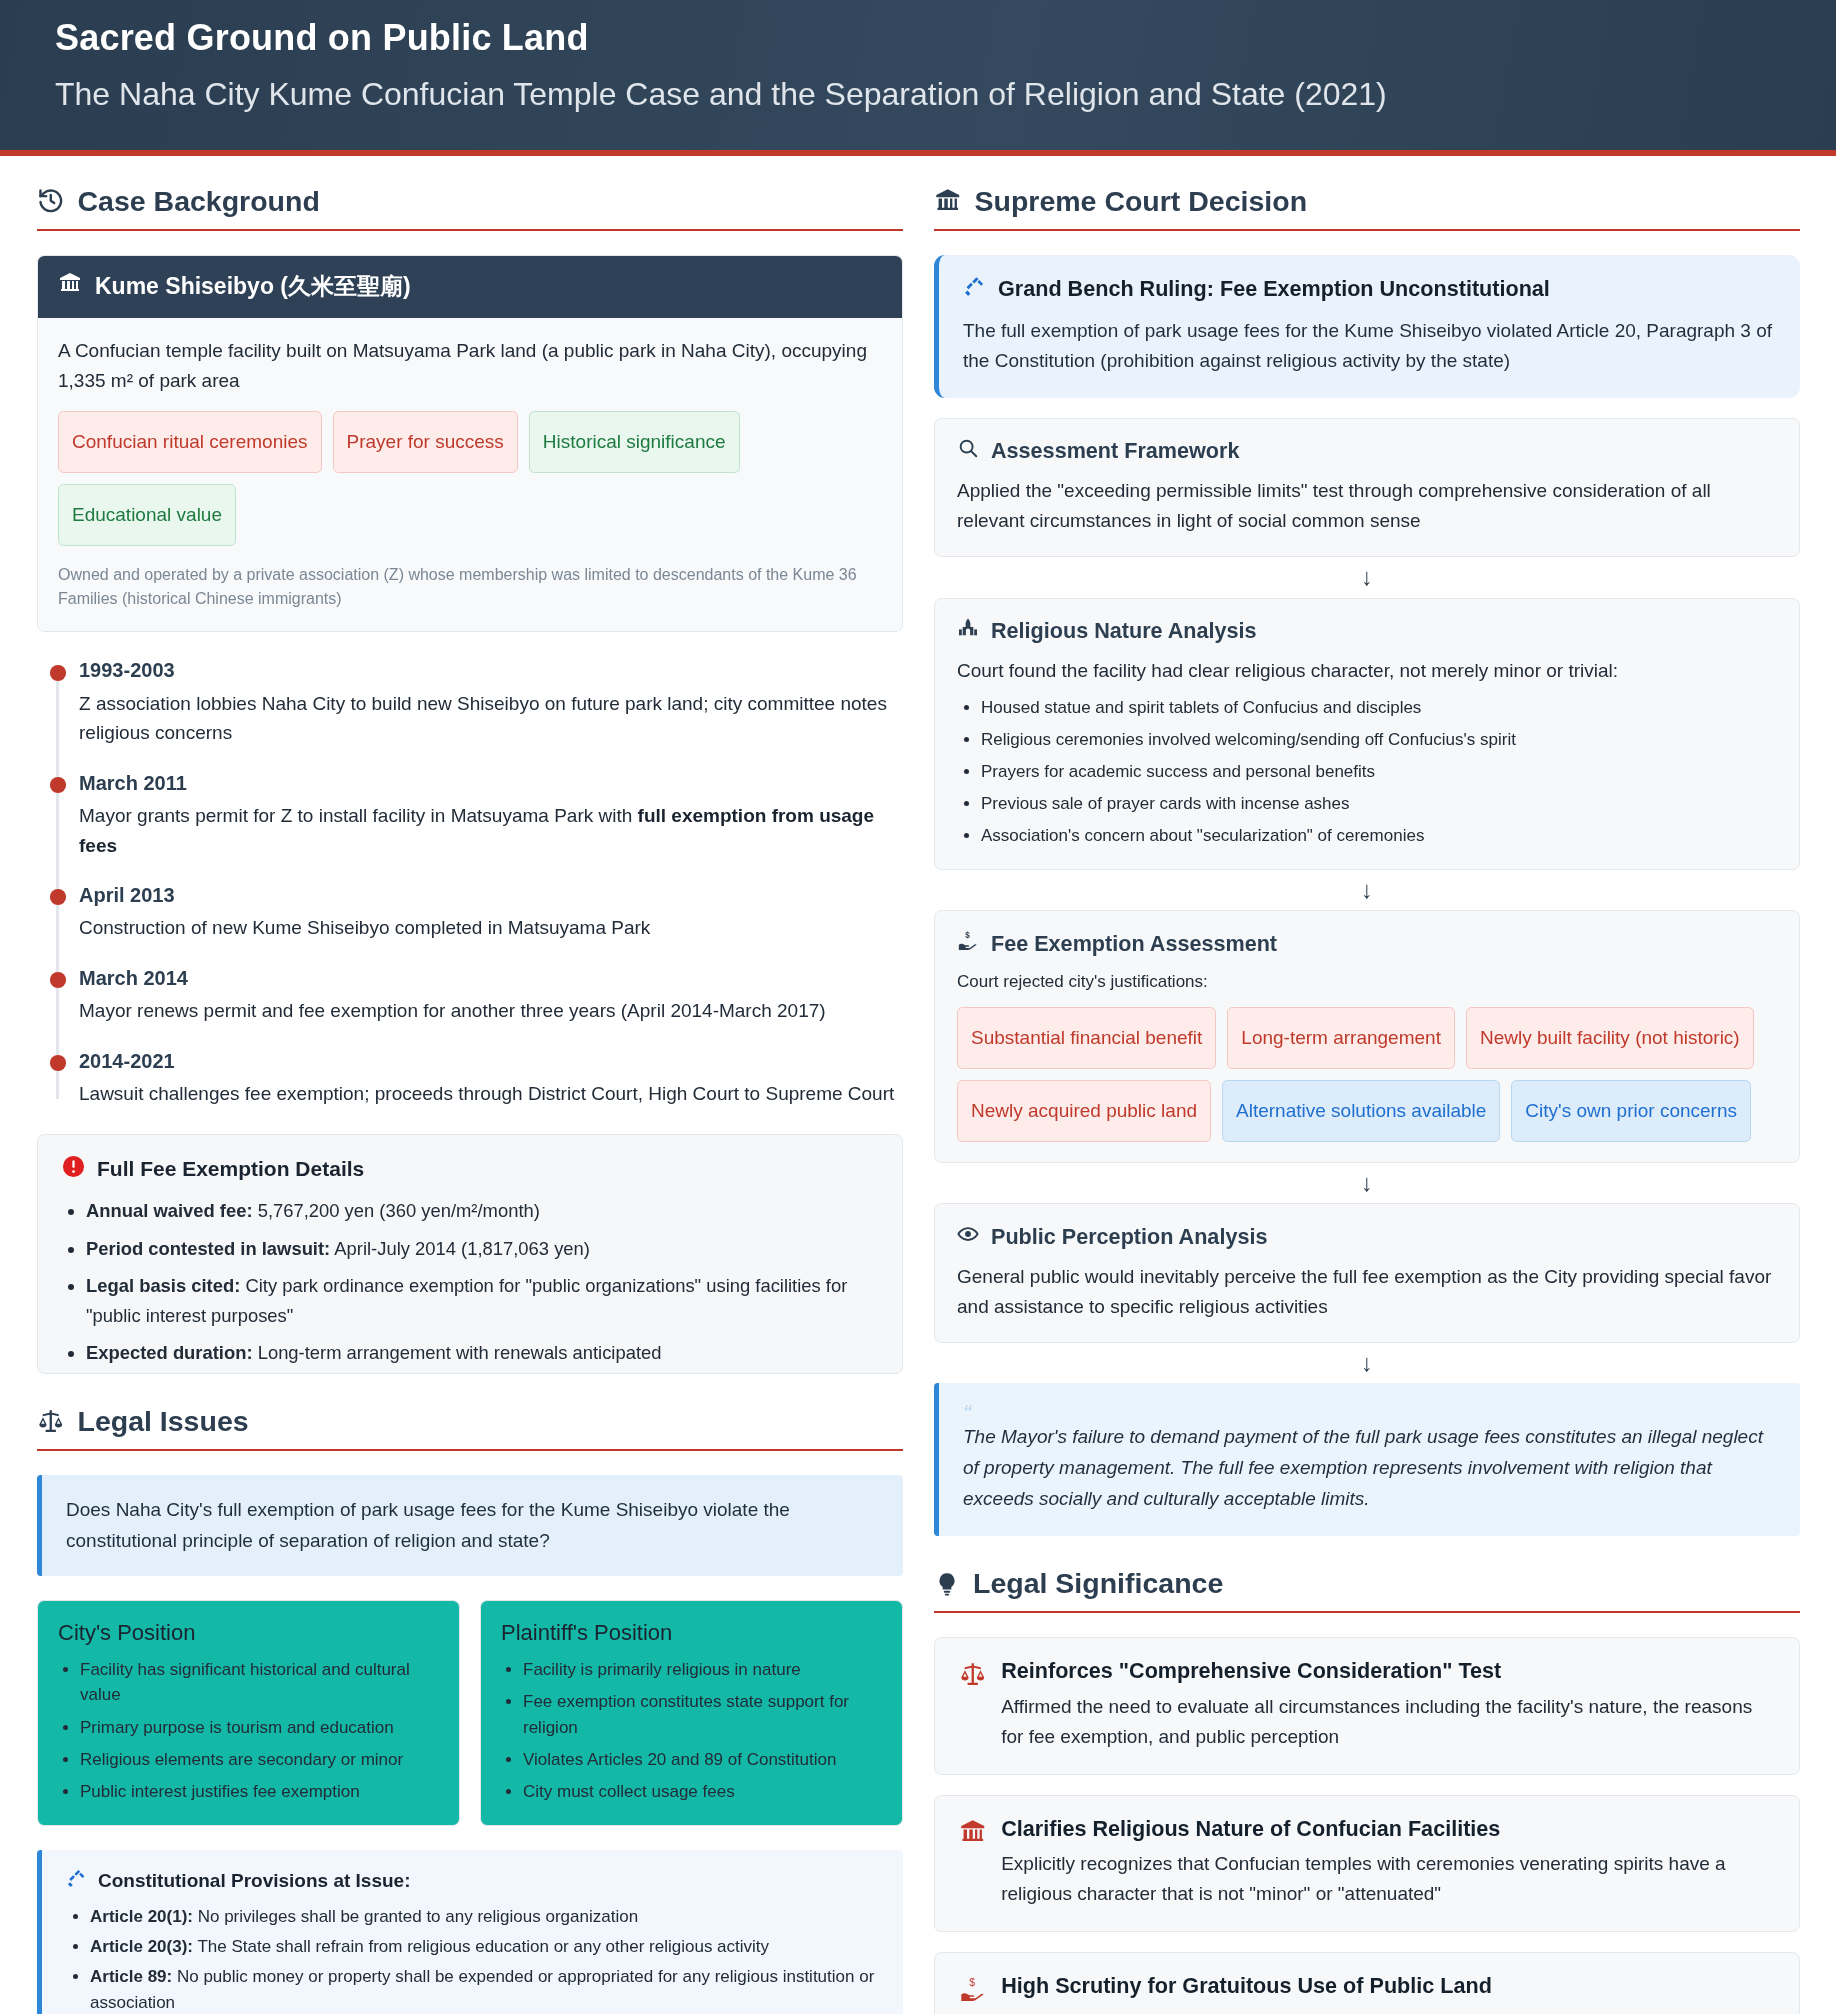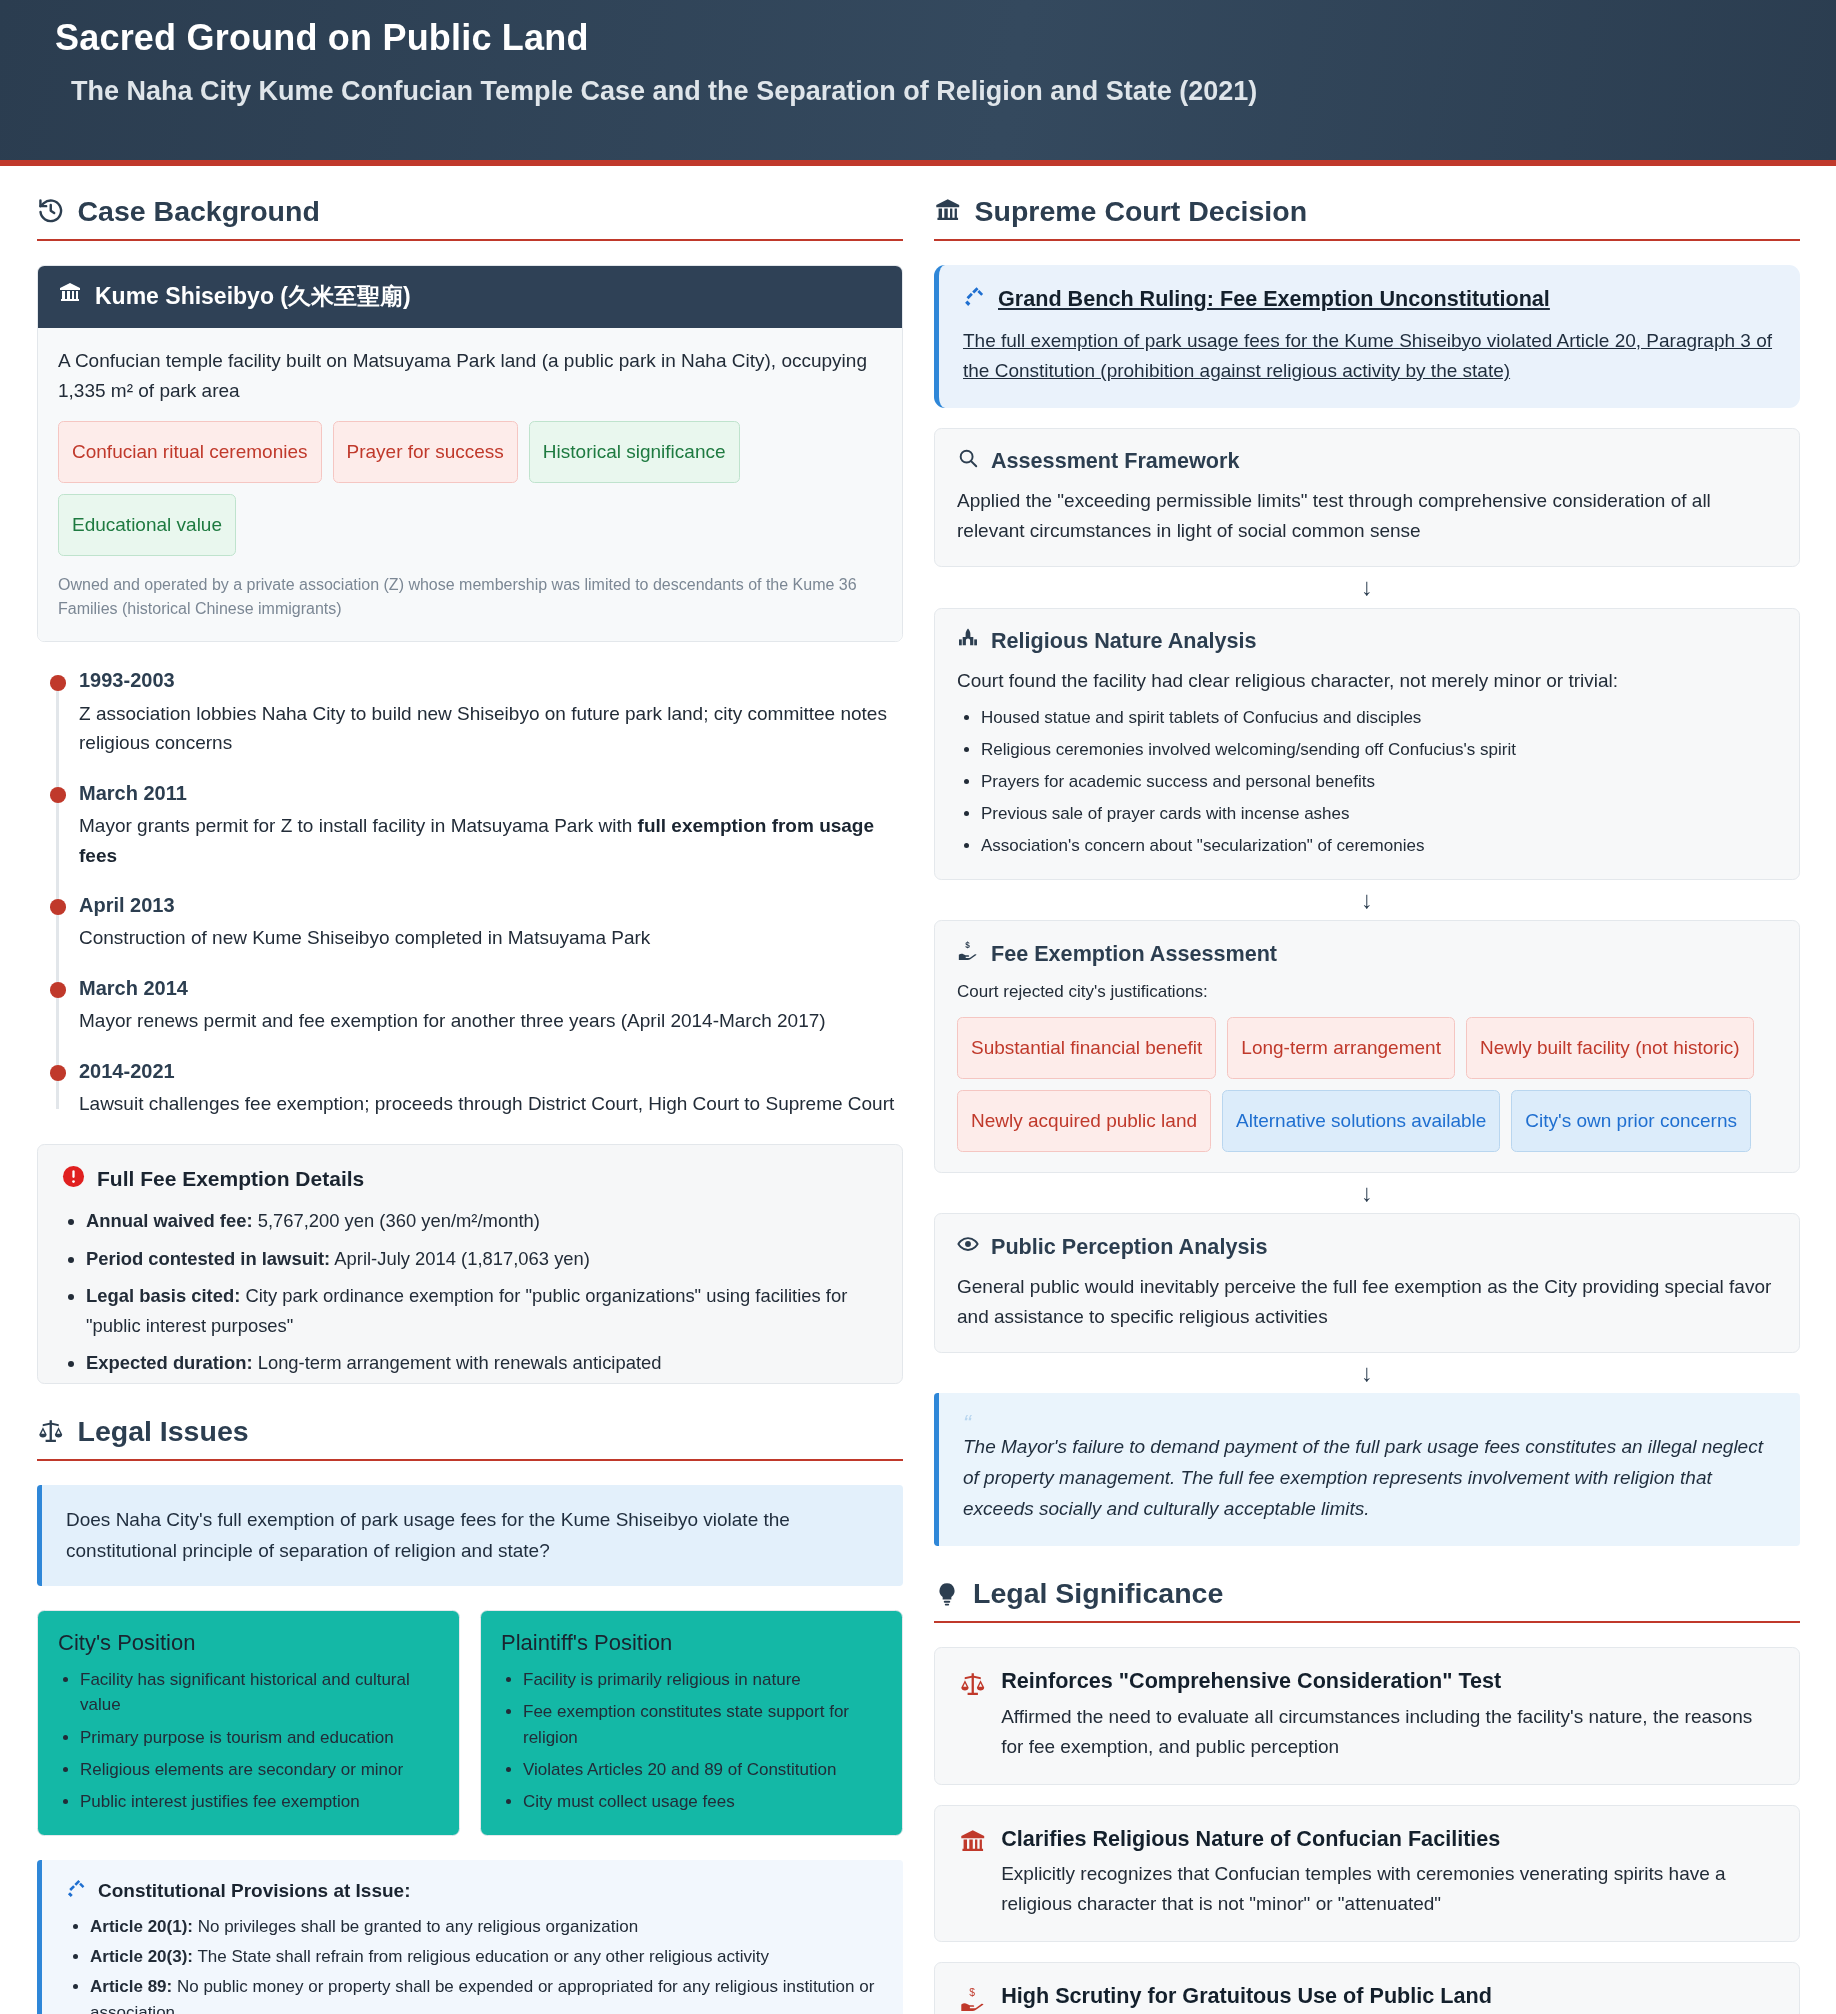--- a/index.html
+++ b/index.html
@@ -17,23 +17,23 @@
     border-bottom:6.4px solid #c0392b;
   }
   .header h1 {
     margin:0 0 16.5px 0;
     font-size:36px;
     font-weight:bold;
     color:#ffffff;
     letter-spacing:0.2px;
   }
   .header h2 {
-    margin:16px;
-    font-size:27px;
-    font-weight:bold;
+    margin:0;
+    font-size:32px;
+    font-weight:normal;
     color:#dfe5ea;
   }
   
   .columns {
     display:flex;
     gap:31px;
     padding:29px 37px 16.5px 37px;
     align-items:flex-start;
   }
   .col { width:50%; }
@@ -201,21 +201,20 @@
     color:#222c38;
   }
   .const-box li b { font-weight:bold; }
   
   .ruling {
     background:#eaf2fb;
     border-left:5.5px solid #2f87d8;
     border-radius:11px;
     padding:20px 24px 22px 24px;
     margin-bottom:20px;
-    text-decoration:underline;
   }
   .ruling-title {
     display:flex; align-items:center; gap:12px;
     font-size:21.6px; font-weight:bold; color:#14202c;
     margin-bottom:12px;
   }
   .ruling p {
     margin:0;
     font-size:19px;
     line-height:1.58;

